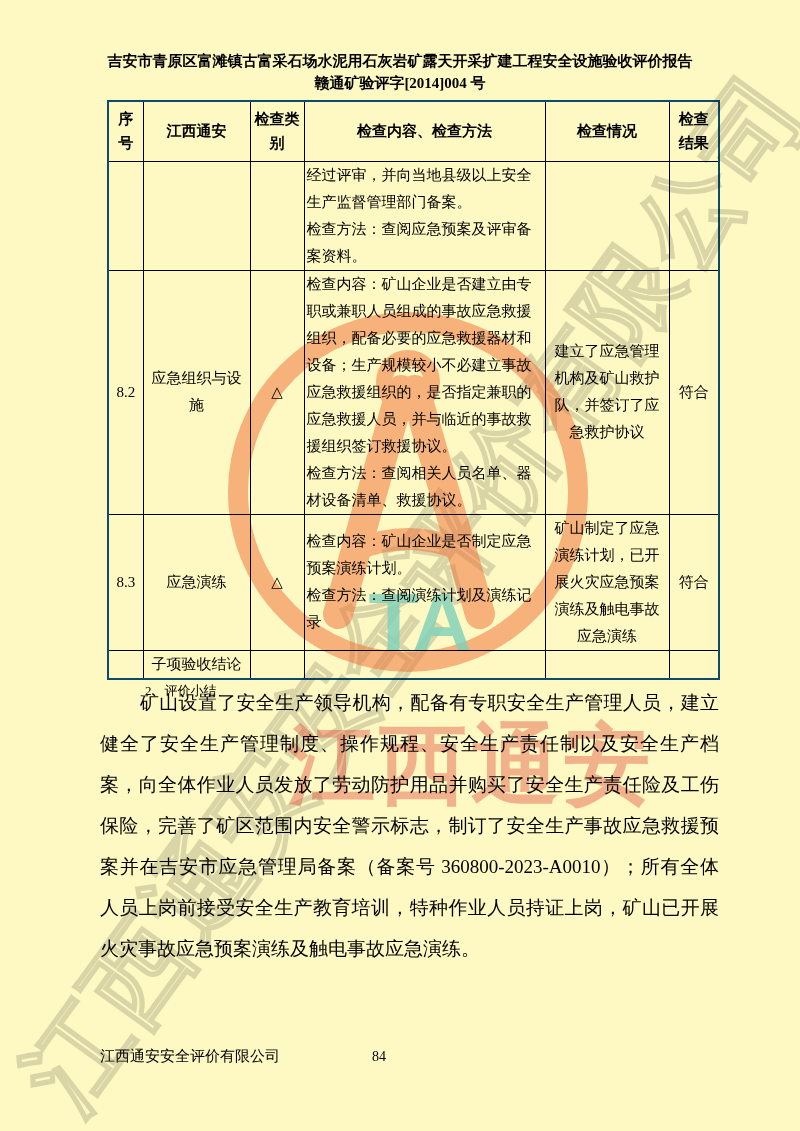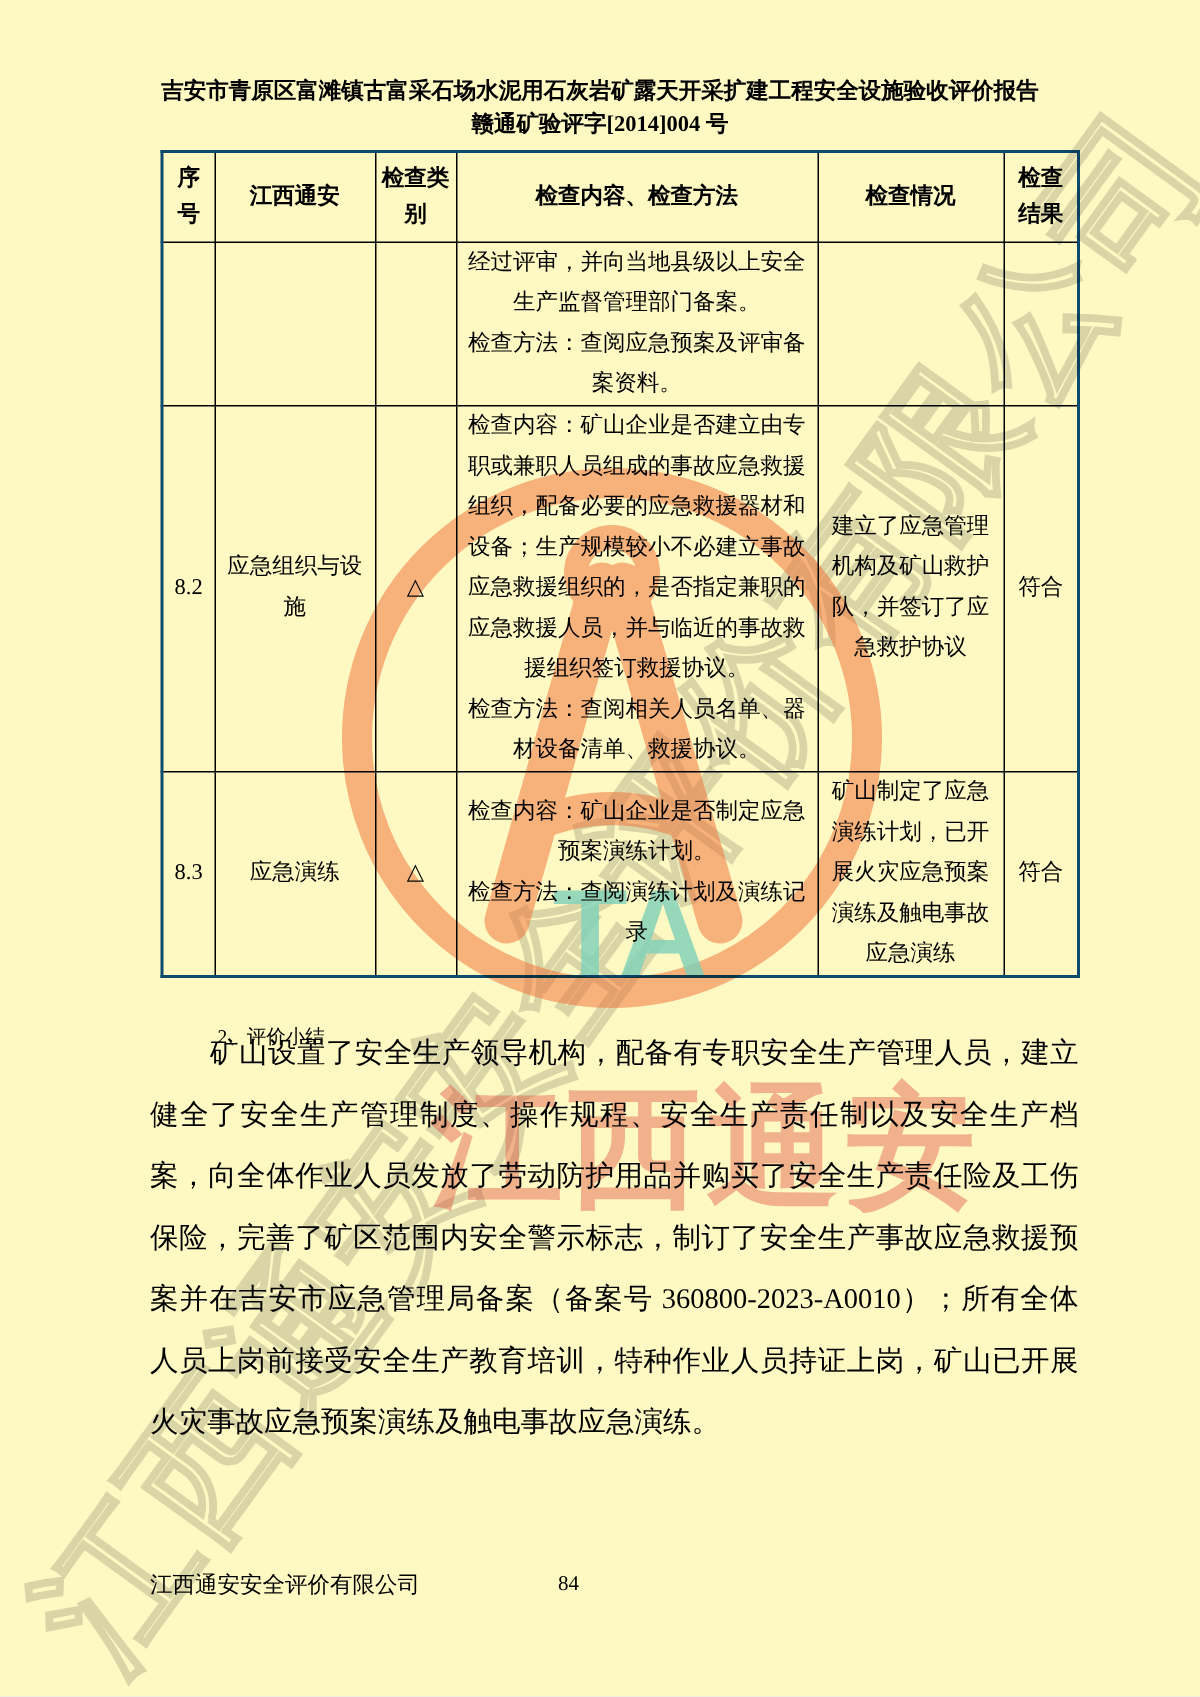--- a/index.html
+++ b/index.html
@@ -37,21 +37,21 @@
     line-height:27px;
     word-break:break-all;
   }
   table.checklist{border:2px solid #0c4a6e;}
   table.checklist th{font-weight:bold;line-height:24px;}
   tr.hdr{height:60px;}
   tr.row-a{height:108px;}
   tr.row-b{height:240px;}
   tr.row-c{height:135px;}
   tr.row-d{height:29px;}
-  td .para{text-align:center;}
+  td .para{text-align:left;}
   
   .summary-heading{
     position:absolute;left:145px;top:682px;
     font-size:13px;
   }
   .summary-paragraph{
     position:absolute;left:100px;top:682px;width:619px;
     font-size:19px;line-height:41px;
     text-align:justify;text-justify:inter-ideograph;
     text-indent:40px;
@@ -143,20 +143,28 @@
       <td>8.3</td>
       <td>应急演练</td>
       <td>△</td>
       <td>
         <div class="para">检查内容：矿山企业是否制定应急预案演练计划。</div>
         <div class="para">检查方法：查阅演练计划及演练记录</div>
       </td>
       <td>矿山制定了应急演练计划，已开展火灾应急预案演练及触电事故应急演练</td>
       <td>符合</td>
     </tr>
+    <tr class="row-d">
+      <td></td>
+      <td>子项验收结论</td>
+      <td></td>
+      <td></td>
+      <td></td>
+      <td></td>
+    </tr>
   </tbody>
     </table>
 
   <div class="summary-heading">2、评价小结</div>
   <div class="summary-paragraph">矿山设置了安全生产领导机构，配备有专职安全生产管理人员，建立健全了安全生产管理制度、操作规程、安全生产责任制以及安全生产档案，向全体作业人员发放了劳动防护用品并购买了安全生产责任险及工伤保险，完善了矿区范围内安全警示标志，制订了安全生产事故应急救援预案并在吉安市应急管理局备案（备案号 360800-2023-A0010）；所有全体人员上岗前接受安全生产教育培训，特种作业人员持证上岗，矿山已开展火灾事故应急预案演练及触电事故应急演练。</div>
 
   <div class="footer-company">江西通安安全评价有限公司</div>
   <div class="footer-page">84</div>
 
   <div class="wm-layer">

